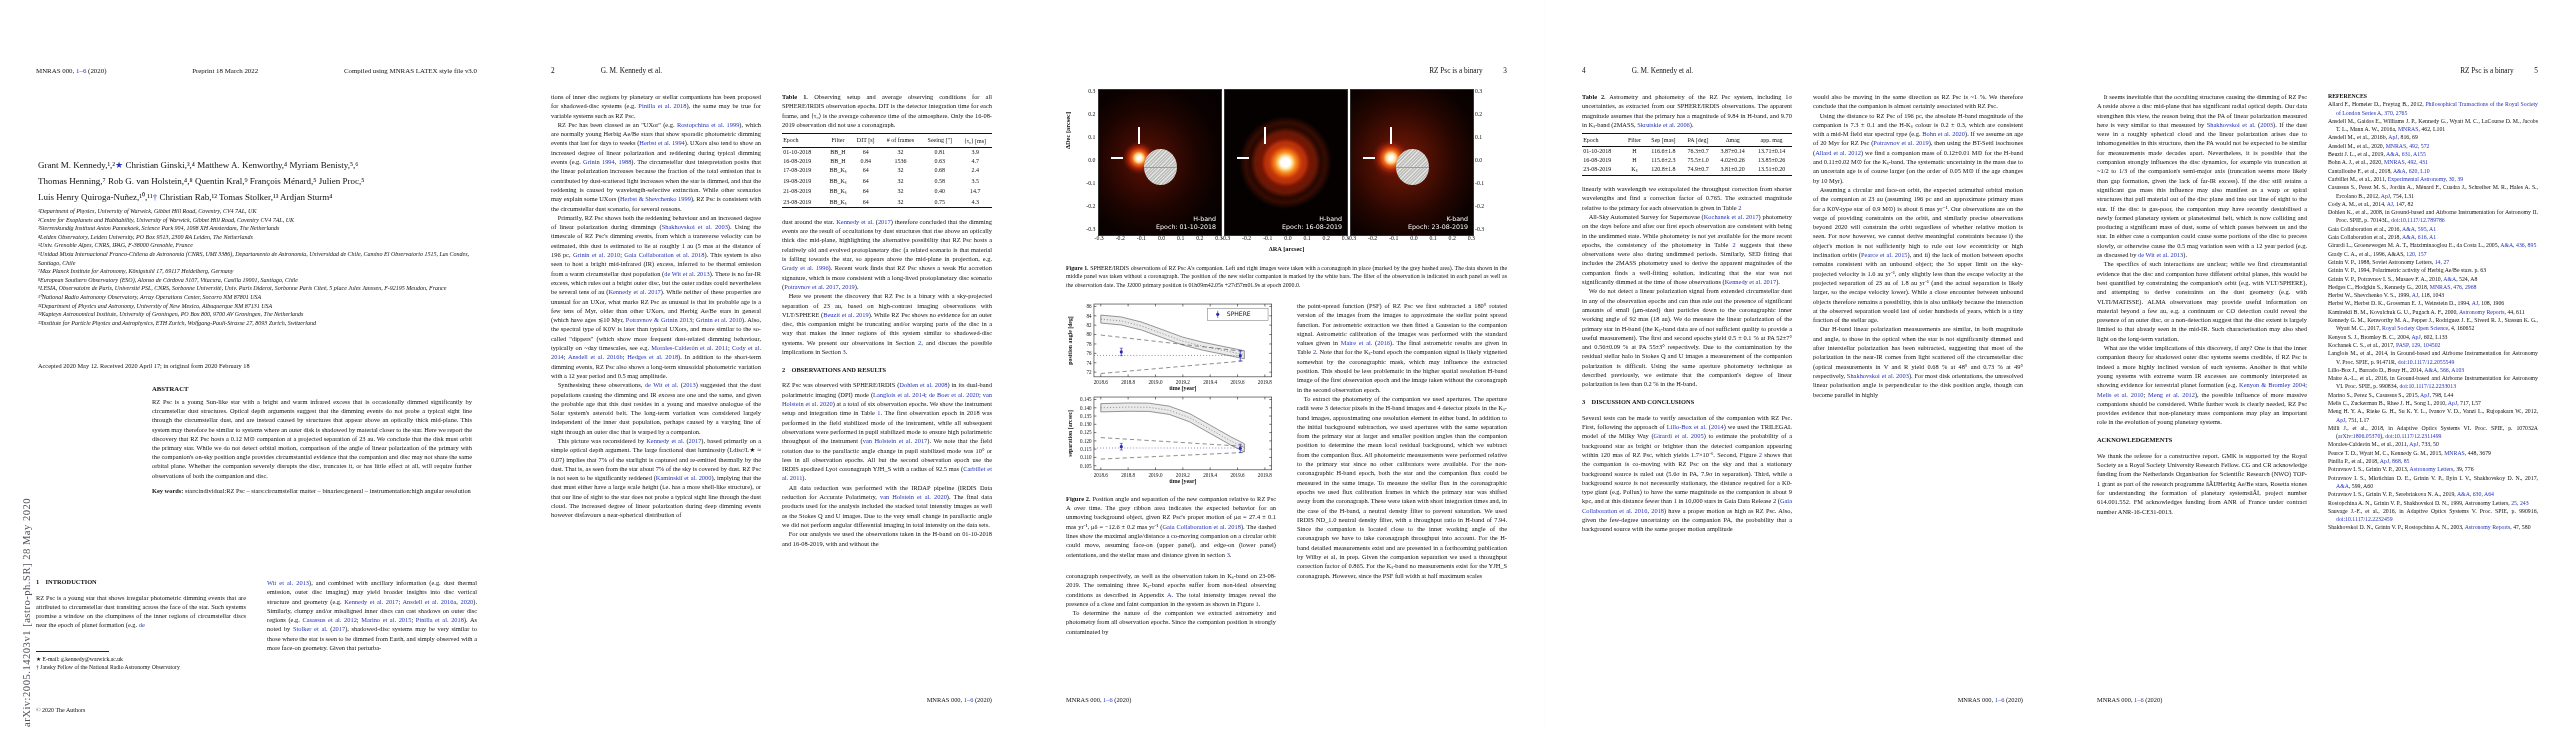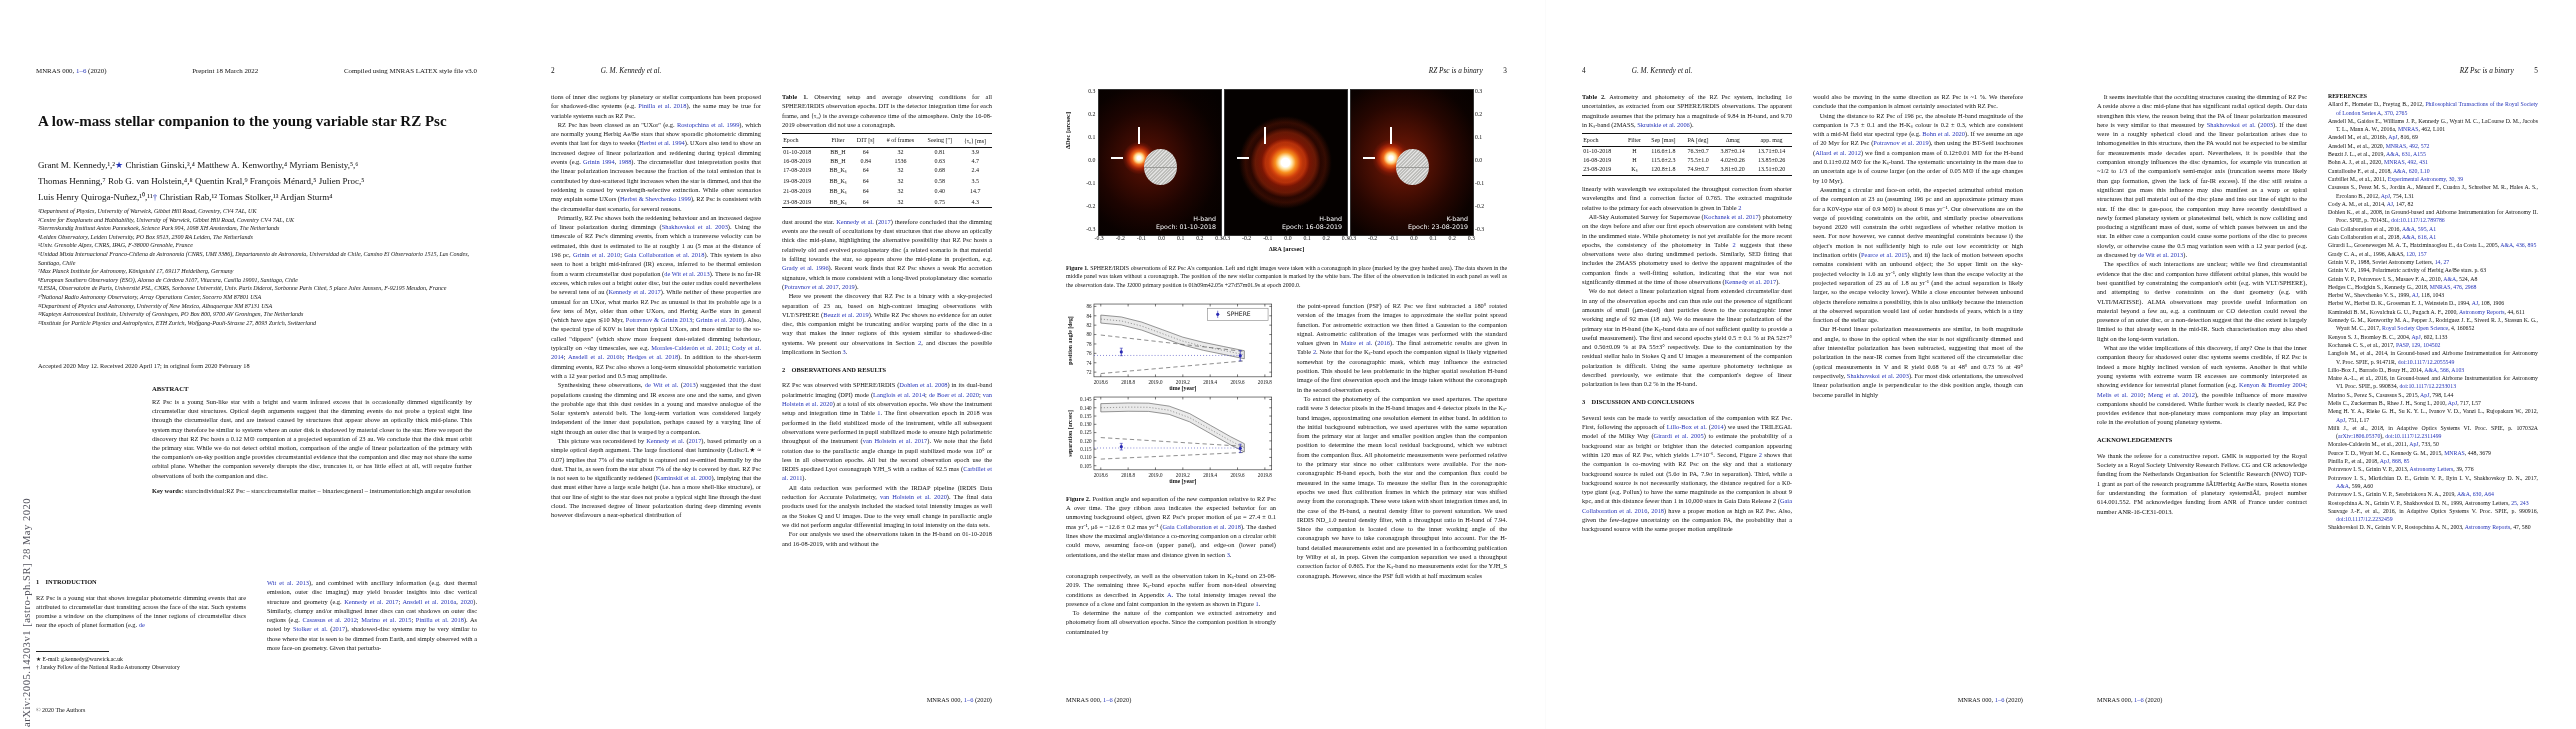--- a/index.html
+++ b/index.html
@@ -5,21 +5,21 @@
   html,body{margin:0;padding:0;}
   body{width:2576px;height:729px;position:relative;background:#fbfbfb;overflow:hidden;
        font-family:"Liberation Serif",serif;color:#111;}
   .page{position:absolute;top:0;width:515px;height:729px;background:#ffffff;overflow:hidden;}
   #p1{left:0}#p2{left:515px}#p3{left:1030px}#p4{left:1546px}#p5{left:2061px}
   .cite{color:#2433b8;}
   b{font-weight:bold;}
   
   .runhead{position:absolute;top:66px;left:36px;right:38px;font-size:7.3px;display:flex;align-items:baseline;}
   .runhead .pgnum{font-style:normal;margin-right:18px;}
-  .runhead .rtitle{font-style:italic;padding-left:28px;}
+  .runhead .rtitle{padding-left:28px;}
   .runhead.odd{justify-content:flex-end;}
   .runhead.odd .pgnum{margin:0 0 0 20.7px;}
   .p1head{position:absolute;top:67px;left:36px;width:441px;font-size:6.9px;display:flex;justify-content:space-between;}
   .footer{position:absolute;top:696px;font-size:6.4px;}
   .footer.fl{left:36px;} .footer.fr{right:38px;}
   
   .arxivbar{position:absolute;left:20.7px;top:198px;height:529px;writing-mode:vertical-rl;transform:rotate(180deg);
             font-size:10.6px;letter-spacing:0.5px;color:#53535e;white-space:nowrap;}
   .title{position:absolute;left:38px;top:102px;width:425px;font-size:15px;line-height:18px;font-weight:bold;}
   .authors{position:absolute;left:38px;top:157px;width:441px;font-size:9px;}
@@ -93,21 +93,20 @@
 </head>
 <body>
 
 <div class="page" id="p1">
   <div class="arxivbar">arXiv:2005.14203v1  [astro-ph.SR]  28 May 2020</div>
   <div class="p1head">
     <span>MNRAS 000, <span class="cite">1–6</span> (2020)</span>
     <span>Preprint 18 March 2022</span>
     <span>Compiled using MNRAS LATEX style file v3.0</span>
   </div>
-  <h1 class="title">A low-mass stellar companion to the young variable star RZ Psc</h1>
   <div class="authors">
       <p class="author-line">Grant M. Kennedy,¹,²<span class="cite">★</span> Christian Ginski,³,⁴ Matthew A. Kenworthy,⁴ Myriam Benisty,⁵,⁶</p>
       <p class="author-line">Thomas Henning,⁷ Rob G. van Holstein,⁴,⁸ Quentin Kral,⁹ François Ménard,⁵ Julien Proc,⁵</p>
       <p class="author-line">Luis Henry Quiroga-Nuñez,¹⁰,¹¹<span class="cite">†</span> Christian Rab,¹² Tomas Stolker,¹³ Ardjan Sturm⁴</p>
     </div>
   <div class="affils">
       <p class="affil">¹Department of Physics, University of Warwick, Gibbet Hill Road, Coventry, CV4 7AL, UK</p>
       <p class="affil">²Centre for Exoplanets and Habitability, University of Warwick, Gibbet Hill Road, Coventry CV4 7AL, UK</p>
       <p class="affil">³Sterrenkundig Instituut Anton Pannekoek, Science Park 904, 1098 XH Amsterdam, The Netherlands</p>
       <p class="affil">⁴Leiden Observatory, Leiden University, PO Box 9513, 2300 RA Leiden, The Netherlands</p>

